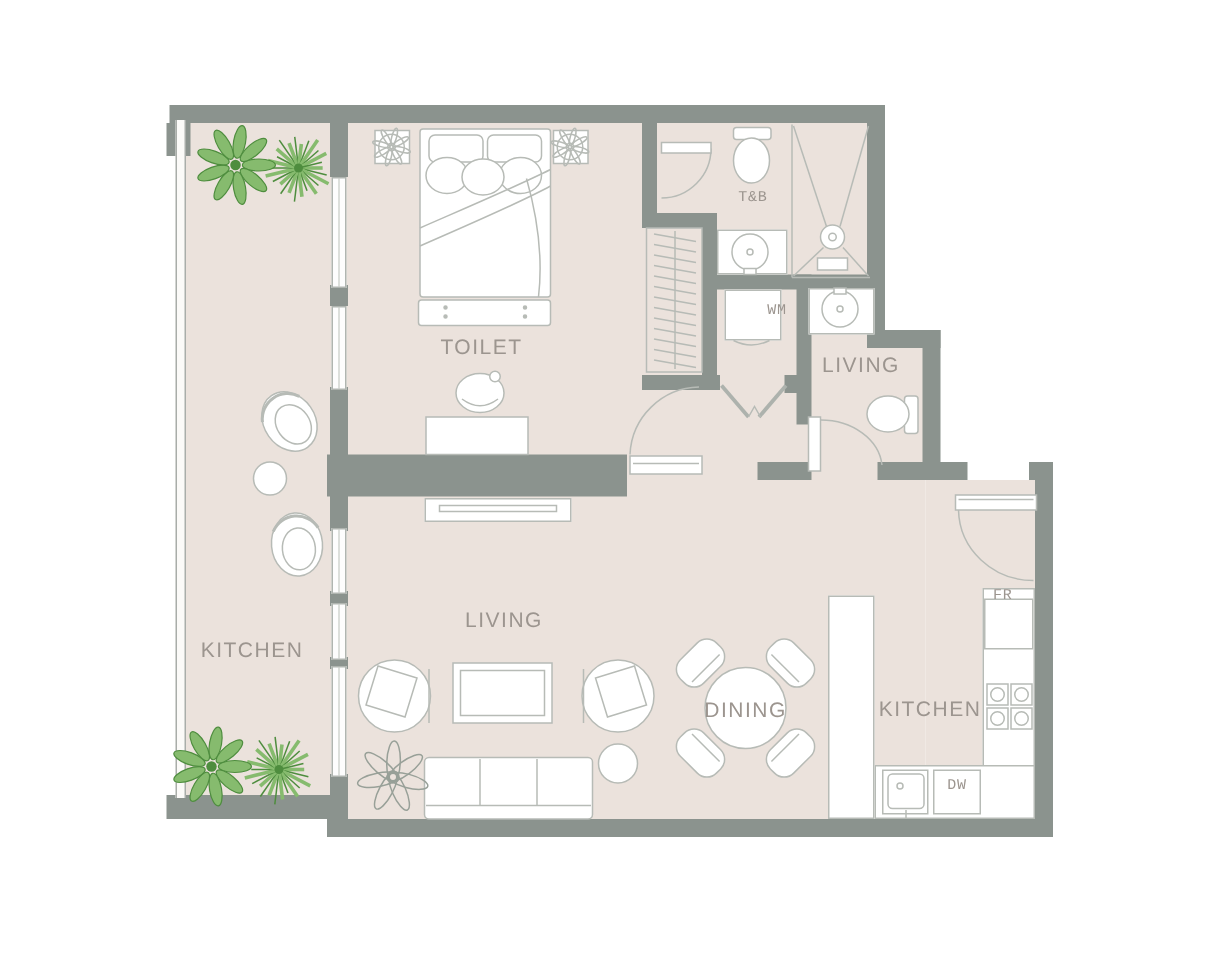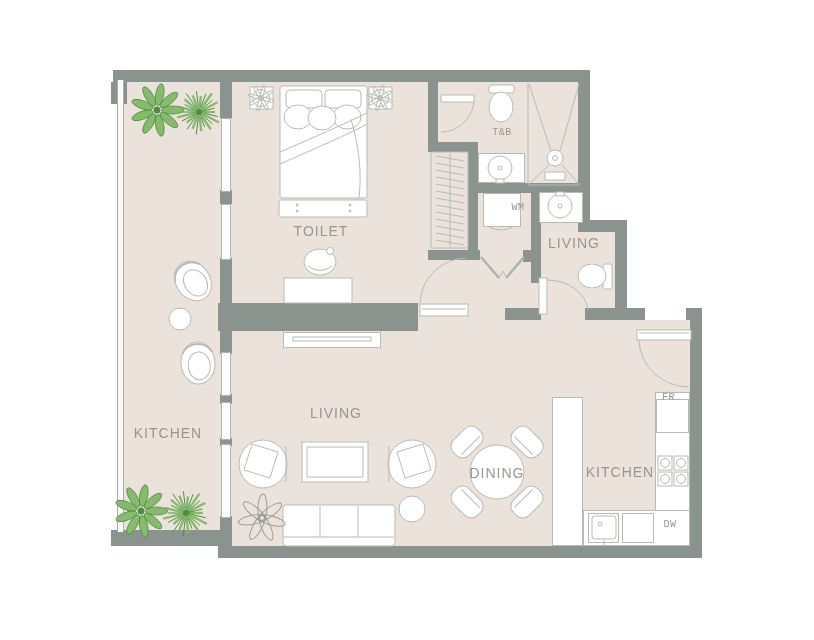--- a/index.html
+++ b/index.html
@@ -375,15 +375,15 @@
 
   <div class="lbl" style="left:118px;top:425px;width:100px;">KITCHEN</div>
   <div class="lbl" style="left:271px;top:223px;width:100px;">TOILET</div>
   <div class="lbl" style="left:286px;top:405px;width:100px;">LIVING</div>
   <div class="lbl" style="left:447px;top:465px;width:100px;">DINING</div>
   <div class="lbl" style="left:570px;top:464px;width:100px;text-align:center;">KITCHEN</div>
   <div class="lbl small" style="left:472px;top:127px;width:60px;">T&amp;B</div>
   <div class="lbl" style="left:524px;top:235px;width:100px;">LIVING</div>
   <div class="lbl small" style="left:483px;top:202px;width:38px;padding-left:16px;">WM</div>
   <div class="lbl small" style="left:656px;top:392px;width:25px;">FR</div>
-  <div class="lbl small" style="left:622px;top:519px;width:32px;margin-left:32px;">DW</div>
+  <div class="lbl small" style="left:622px;top:519px;width:32px;">DW</div>
 
 </div>
 
 </body></html>

